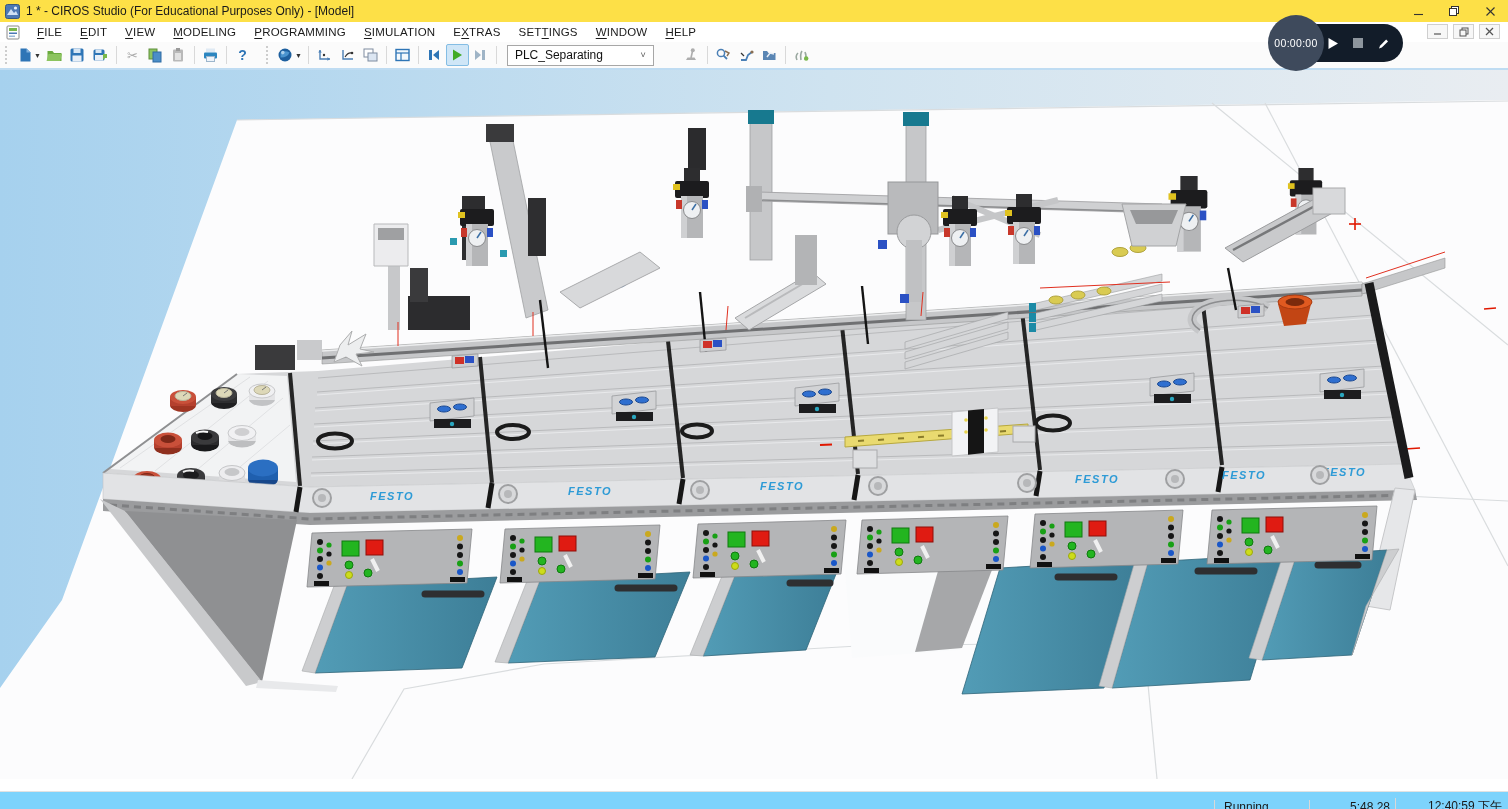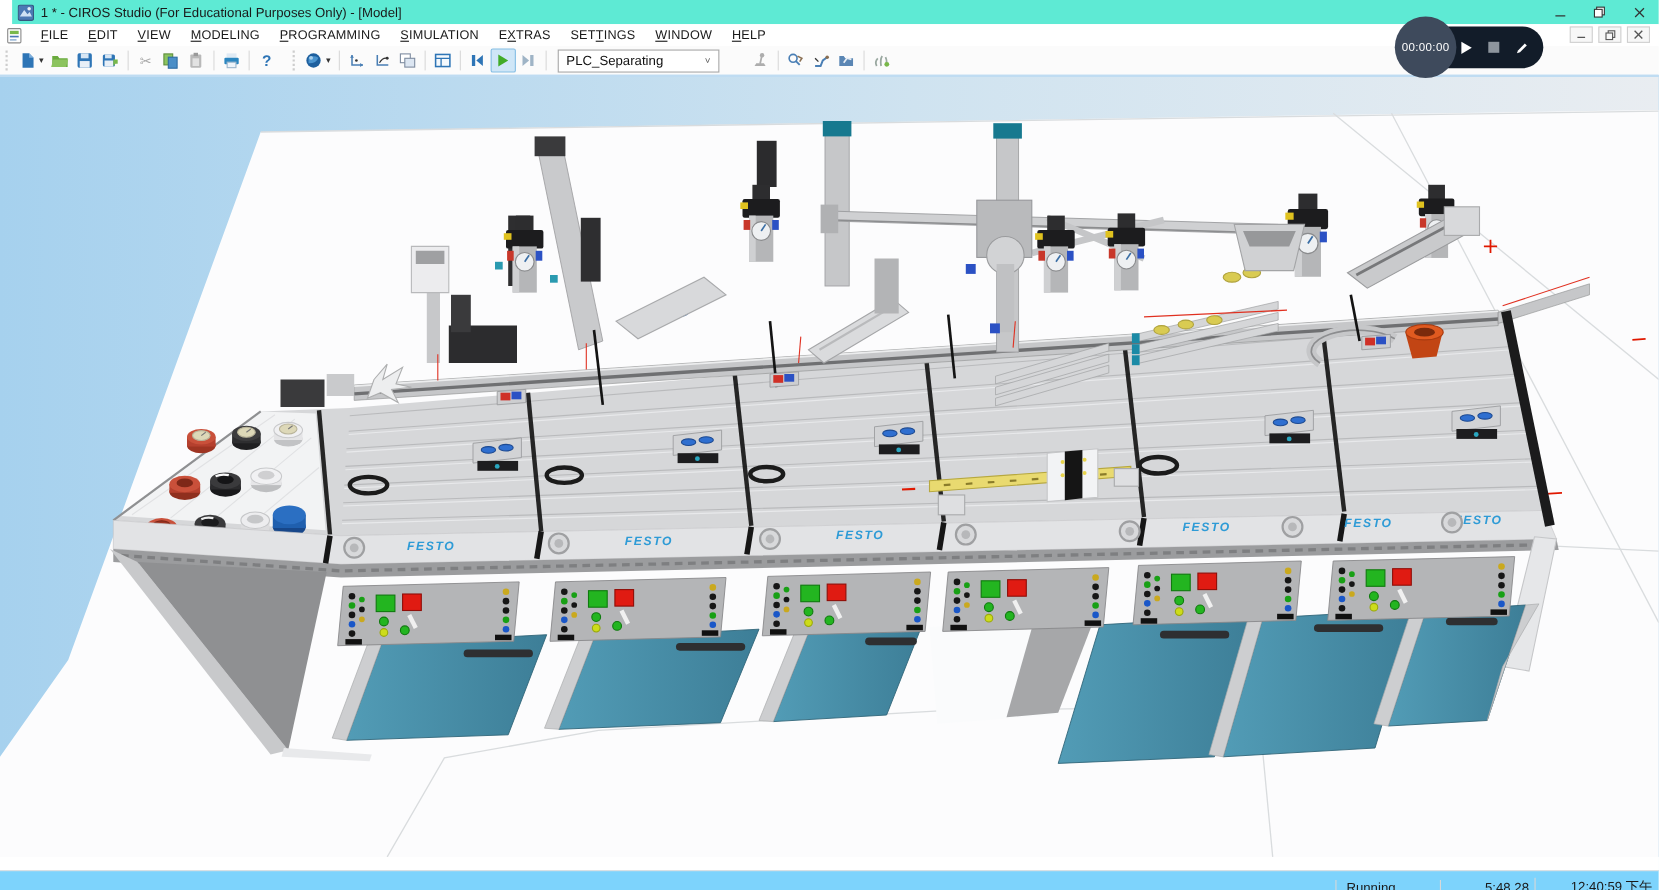--- a/index.html
+++ b/index.html
@@ -1,21 +1,21 @@
 <!DOCTYPE html>
 <html><head>
 <meta charset="utf-8">
 <style>
   * { box-sizing: border-box; margin: 0; padding: 0; }
   html,body { width:1508px; height:809px; overflow:hidden;
     font-family:"Liberation Sans", sans-serif; background:#fff; }
 
   
-  .titlebar { height:22px; display:flex; align-items:center; background:#5eead4;
-    padding-left:5px; font-size:12px; color:#1a1a1a; position:relative;margin-left:11px; }
+  .titlebar { height:22px; display:flex; align-items:center; background:#fde047;
+    padding-left:5px; font-size:12px; color:#1a1a1a; position:relative; }
   .titlebar .app-ico { width:15px; height:15px; margin-right:6px; }
   .win-btns { margin-left:auto; display:flex; }
   .win-btn { width:36px; height:22px; display:flex; align-items:center; justify-content:center; }
 
   
   .menubar { height:20px; display:flex; align-items:center; background:#ffffff;
     font-size:11.5px; color:#1a1a1a; padding-left:4px; position:relative; }
   .menubar .doc-ico { width:16px; height:15px; margin:0 6px 0 2px; }
   .menu-item { padding:2px 9px; letter-spacing:.2px; cursor:default; }
   .menu-item u { text-underline-offset:2px; }

